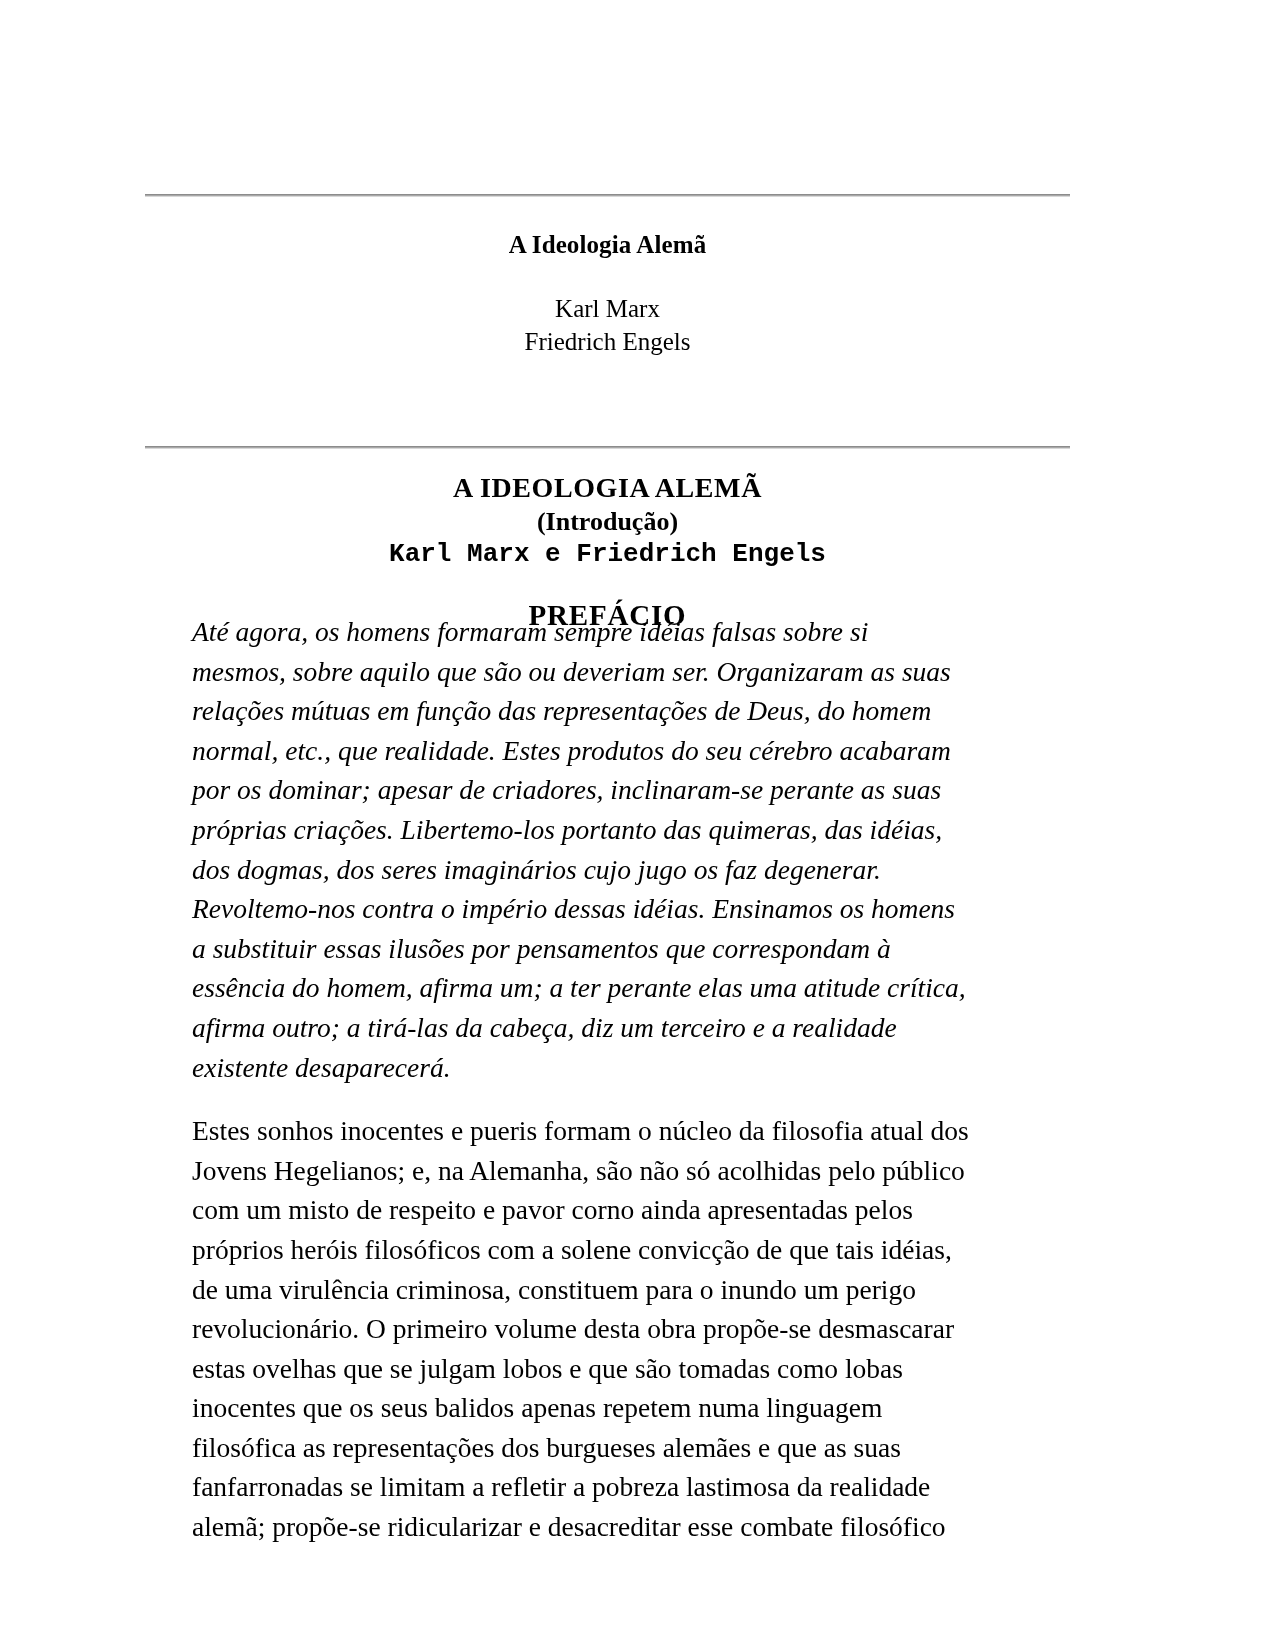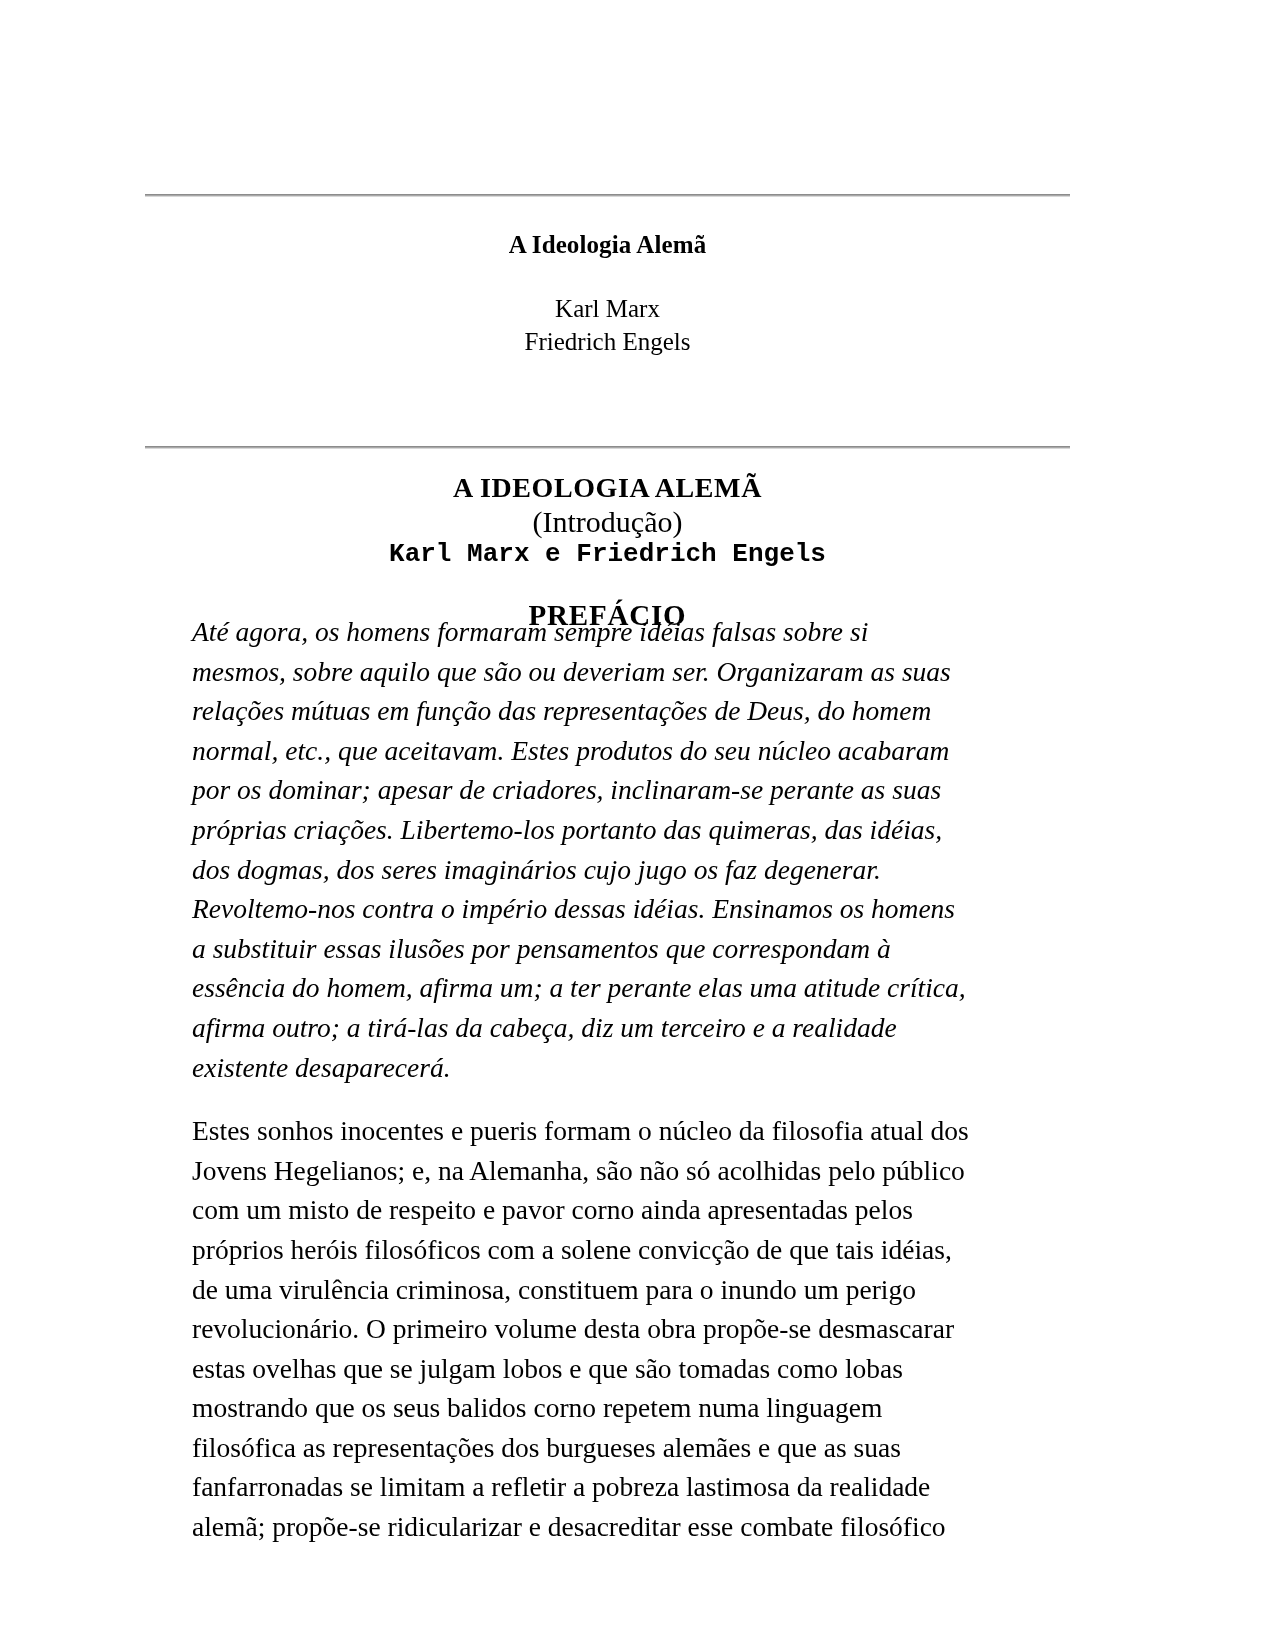--- a/index.html
+++ b/index.html
@@ -68,22 +68,22 @@
     width: 925px;
     text-align: center;
   }
   .title-block .t-main {
     font-weight: bold;
     font-size: 28px;
     line-height: 35px;
     letter-spacing: 0.6px;
   }
   .title-block .t-sub {
-    font-weight: normal;
-    font-size: 30px;
+    font-weight: bold;
+    font-size: 26px;
     line-height: 33px;
   }
   .title-block .t-authors {
     font-weight: bold;
     font-size: 26px;
     line-height: 33px;
     font-family: Liberation Mono, monospace;
   }
   .title-block .t-section {
     font-weight: bold;
@@ -132,38 +132,38 @@
     <div class="t-sub">(Introdução)</div>
     <div class="t-authors">Karl Marx e Friedrich Engels</div>
     <div class="t-section">PREFÁCIO</div>
   </div>
 
   <div class="body-area">
     <p class="para italic">
         <span class="ln">Até agora, os homens formaram sempre idéias falsas sobre si</span>
         <span class="ln">mesmos, sobre aquilo que são ou deveriam ser. Organizaram as suas</span>
         <span class="ln">relações mútuas em função das representações de Deus, do homem</span>
-        <span class="ln">normal, etc., que aceitavam. Estes produtos do seu núcleo acabaram</span>
+        <span class="ln">normal, etc., que realidade. Estes produtos do seu cérebro acabaram</span>
         <span class="ln">por os dominar; apesar de criadores, inclinaram-se perante as suas</span>
         <span class="ln">próprias criações. Libertemo-los portanto das quimeras, das idéias,</span>
         <span class="ln">dos dogmas, dos seres imaginários cujo jugo os faz degenerar.</span>
         <span class="ln">Revoltemo-nos contra o império dessas idéias. Ensinamos os homens</span>
         <span class="ln">a substituir essas ilusões por pensamentos que correspondam à</span>
         <span class="ln">essência do homem, afirma um; a ter perante elas uma atitude crítica,</span>
         <span class="ln">afirma outro; a tirá-las da cabeça, diz um terceiro e a realidade</span>
         <span class="ln">existente desaparecerá.</span>
       </p>
     <p class="para">
         <span class="ln">Estes sonhos inocentes e pueris formam o núcleo da filosofia atual dos</span>
         <span class="ln">Jovens Hegelianos; e, na Alemanha, são não só acolhidas pelo público</span>
         <span class="ln">com um misto de respeito e pavor corno ainda apresentadas pelos</span>
         <span class="ln">próprios heróis filosóficos com a solene convicção de que tais idéias,</span>
         <span class="ln">de uma virulência criminosa, constituem para o inundo um perigo</span>
         <span class="ln">revolucionário. O primeiro volume desta obra propõe-se desmascarar</span>
         <span class="ln">estas ovelhas que se julgam lobos e que são tomadas como lobas</span>
-        <span class="ln">mostrando que os seus balidos corno repetem numa linguagem</span>
+        <span class="ln">inocentes que os seus balidos apenas repetem numa linguagem</span>
         <span class="ln">filosófica as representações dos burgueses alemães e que as suas</span>
         <span class="ln">fanfarronadas se limitam a refletir a pobreza lastimosa da realidade</span>
         <span class="ln">alemã; propõe-se ridicularizar e desacreditar esse combate filosófico</span>
       </p>
   </div>
 
 </div>
 
 </body></html>

